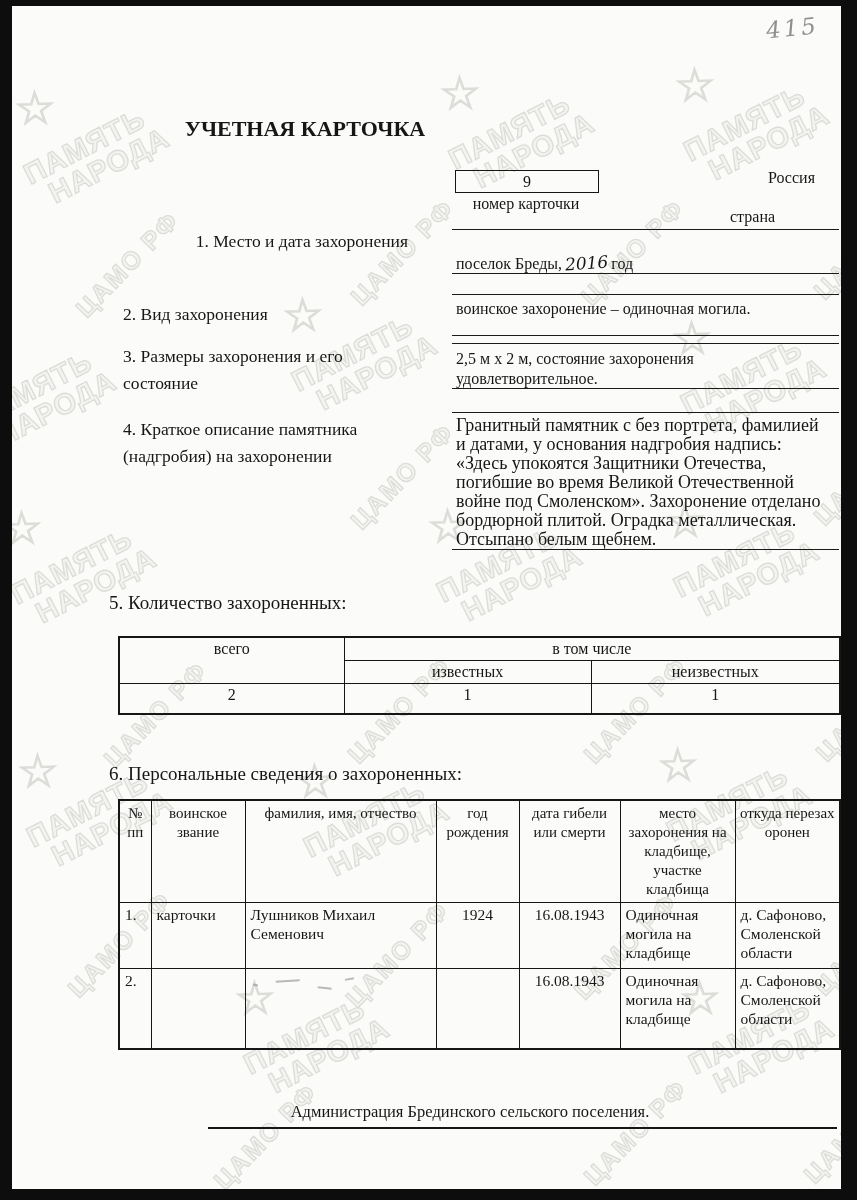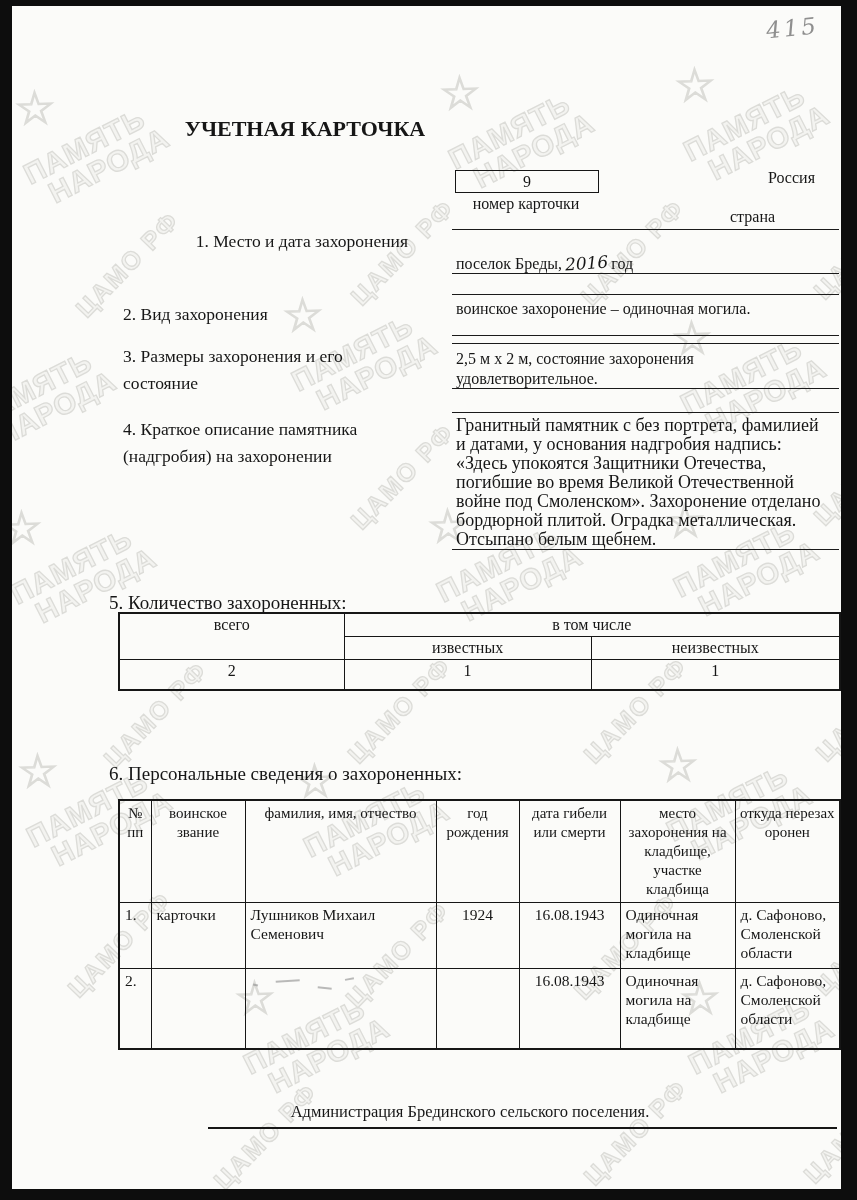--- a/index.html
+++ b/index.html
@@ -57,21 +57,21 @@
         font-size:17px;transform:rotate(-4deg);margin:0 3px;}
 
   .sec-title{left:109px;font-size:19px;}
   .s5-title{top:592px;} .s6-title{top:763px;} .s7-title{top:1060px;}
 
   table.doc-tbl{border-collapse:collapse;border:2px solid #161616;
       table-layout:fixed;background:transparent;}
   table.doc-tbl th, table.doc-tbl td{border:1.5px solid #161616;
       vertical-align:top;font-weight:normal;overflow:hidden;}
 
-  .t5{left:118px;top:612px;width:721px;}
+  .t5{left:118px;top:636px;width:721px;}
   .t5 td{text-align:center;font-size:16px;line-height:20px;padding:1px 4px;}
   .t5 .r1{height:23px;} .t5 .r2{height:21px;} .t5 .r3{height:30px;}
 
   .t6{left:118px;top:799px;width:721px;}
   .t6 th{font-size:15px;line-height:19px;text-align:center;padding:3px 3px;}
   .t6 td{font-size:15.5px;line-height:19px;padding:2px 5px;}
   .t6 .hr{height:92px;} .t6 .r1{height:66px;} .t6 .r2{height:80px;}
   .t6 .ctr{text-align:center;}
   .t6 .bk{word-break:break-all;}
 

